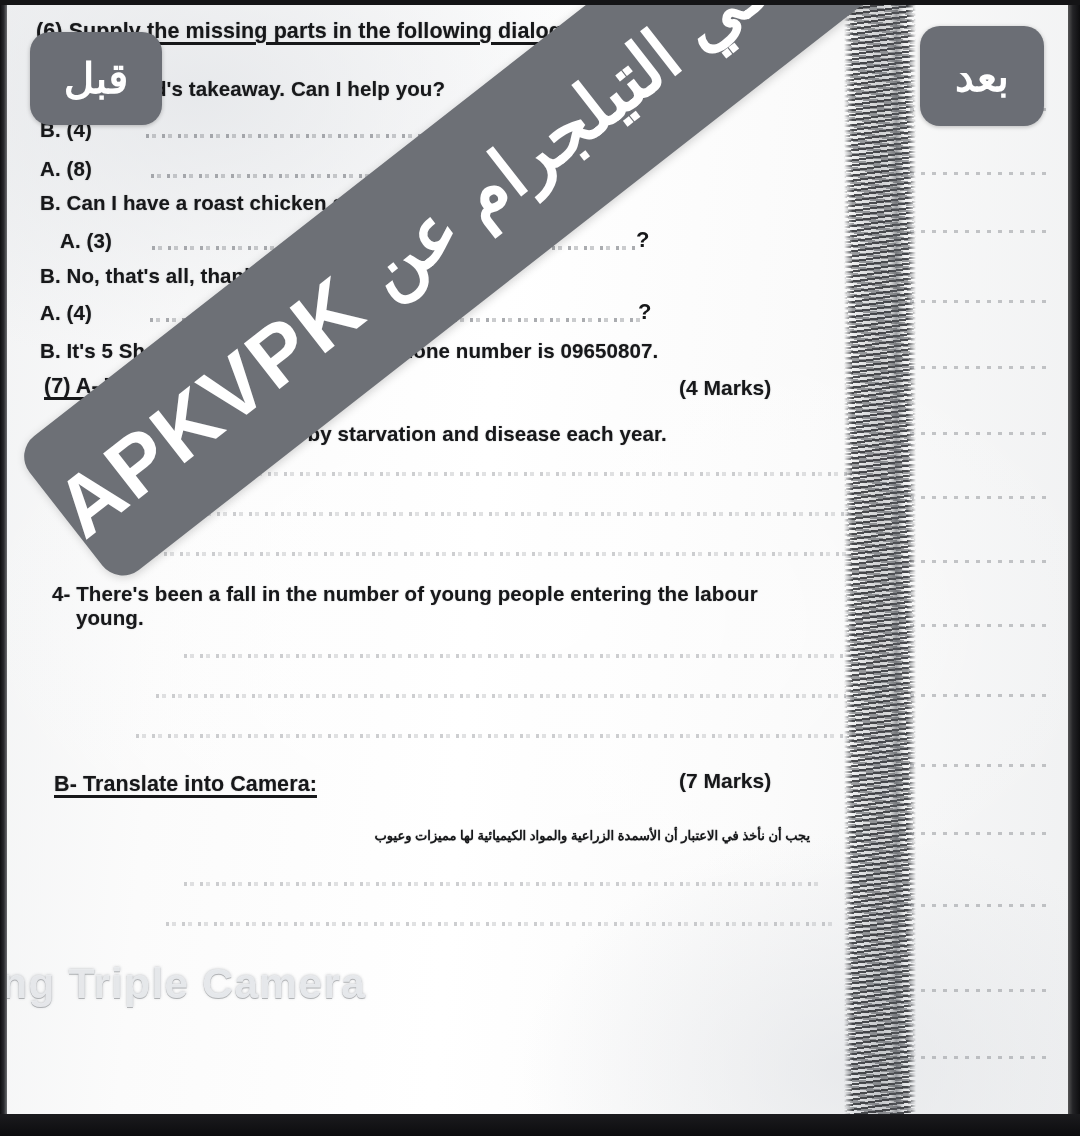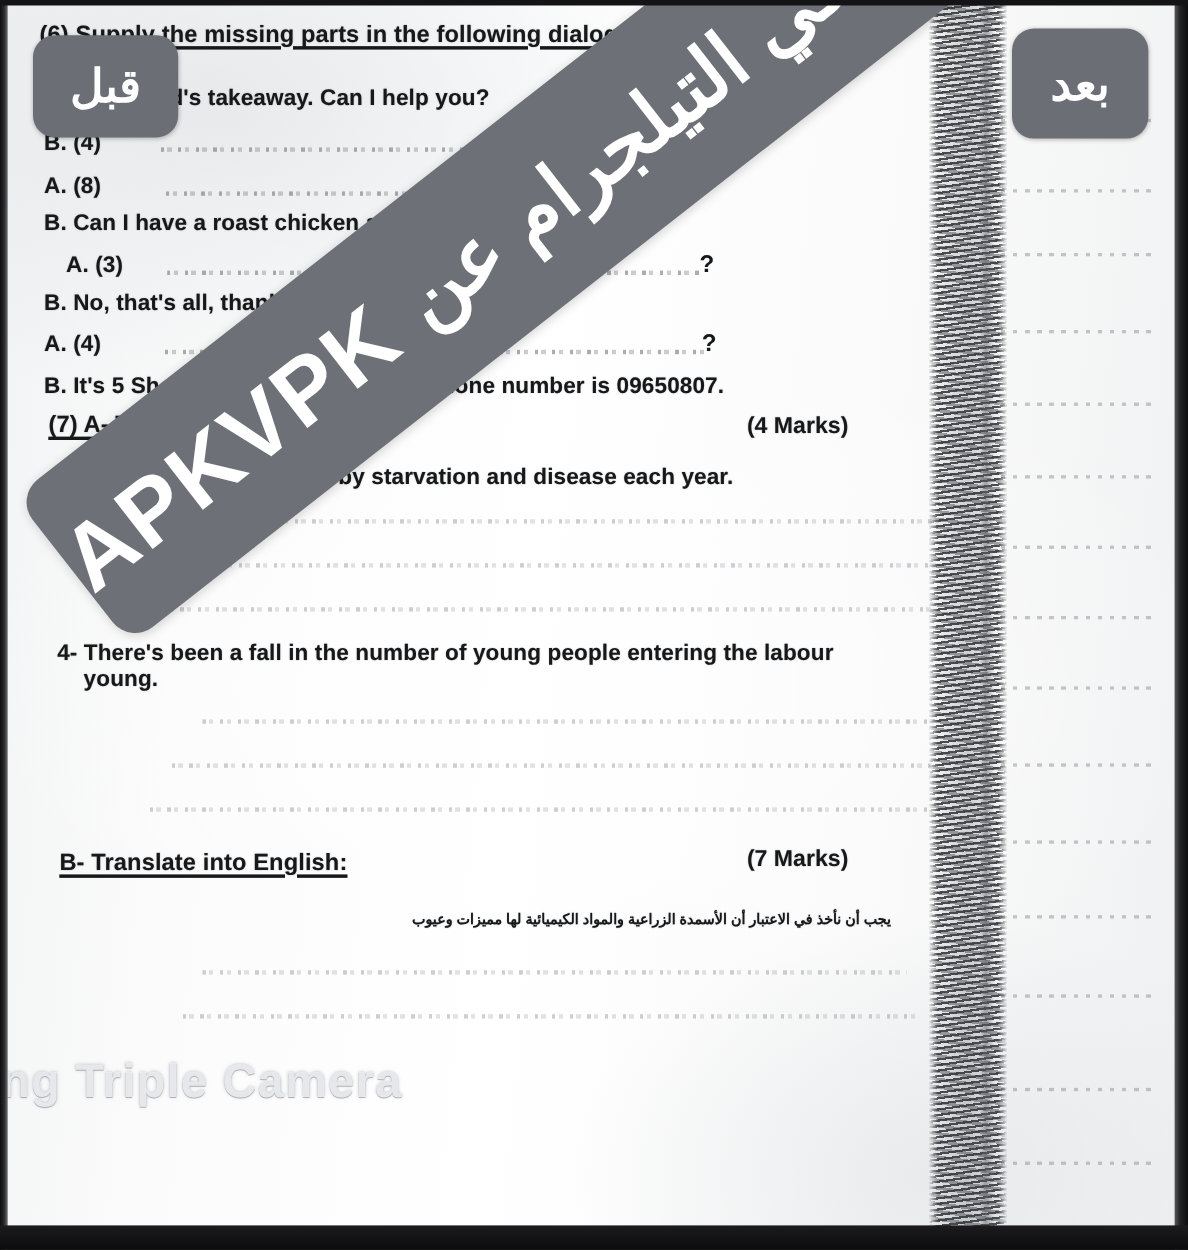--- a/index.html
+++ b/index.html
@@ -306,21 +306,21 @@
       <div class="rule faint" style="left:115px; top:508px; width:730px;"></div>
       <div class="rule faint" style="left:110px; top:548px; width:735px;"></div>
 
       <div class="line qtext" style="left:46px; top:578px;">4- There's been a fall in the number of young people entering the labour</div>
       <div class="line qtext" style="left:70px; top:602px;">young.</div>
 
       <div class="rule faint" style="left:178px; top:650px; width:660px;"></div>
       <div class="rule faint" style="left:150px; top:690px; width:690px;"></div>
       <div class="rule faint" style="left:130px; top:730px; width:710px;"></div>
 
-      <div class="line hdr" style="left:48px; top:768px;">B- Translate into English:</div>
+      <div class="line hdr" style="left:48px; top:768px;">B- Translate into Camera:</div>
       <div class="marks" style="left:673px; top:765px;">(7 Marks)</div>
 
       <div class="arabic" style="right:258px; top:824px;">يجب أن نأخذ في الاعتبار أن الأسمدة الزراعية والمواد الكيميائية لها مميزات وعيوب</div>
 
       <div class="rule faint" style="left:178px; top:878px; width:640px;"></div>
       <div class="rule faint" style="left:160px; top:918px; width:670px;"></div>
 
     </div>
 
     <div id="watermark">

